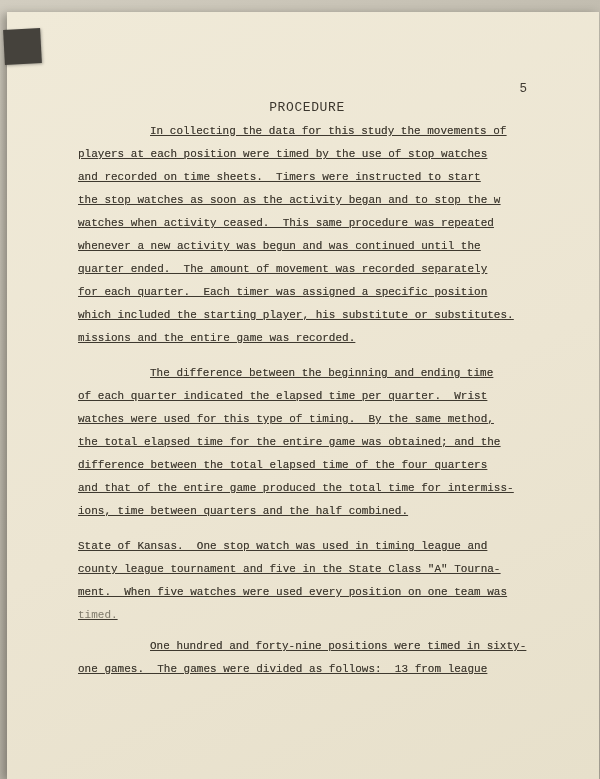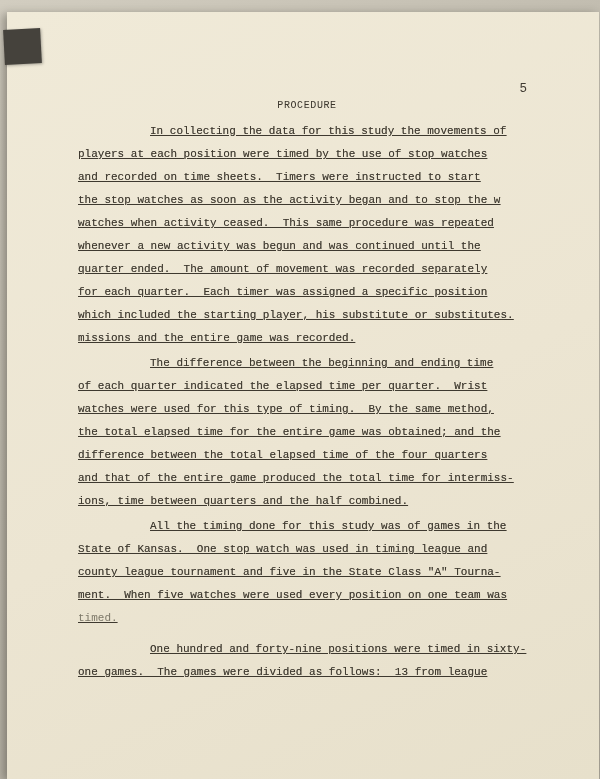--- a/index.html
+++ b/index.html
@@ -41,21 +41,21 @@
     top: 70px;
     font-size: 12.5px;
     color: #3f3a31;
   }
   .page-title {
     position: absolute;
     left: 71px;
     top: 88px;
     width: 458px;
     text-align: center;
-    font-size: 10px;
+    font-size: 13px;
     letter-spacing: 0.6px;
     color: #3b362d;
   }
   .body-text {
     position: absolute;
     left: 71px;
     top: 108px;
     width: 470px;
     color: #3e392f;
     font-size: 11px;
@@ -63,21 +63,21 @@
     text-shadow: 0 0 0.5px rgba(62, 57, 47, 0.55);
     text-decoration: underline;
   }
   .line {
     white-space: pre;
     height: 23px;
   }
   .indent {
     padding-left: 72px;
   }
-  .para { margin-top: 2px; }
+  .para { margin-top: 12px; }
   .para:first-child { margin-top: 0; }
   .para-4 { margin-top: 8px; }
   .faint { color: #7d7869; text-shadow: none; }
 </style>
 </head>
 <body>
 
 <div class="scan">
   <div class="photo-corner"></div>
   <div class="paper">
@@ -102,21 +102,20 @@
         <div class="line indent">The difference between the beginning and ending time</div>
         <div class="line">of each quarter indicated the elapsed time per quarter.  Wrist</div>
         <div class="line">watches were used for this type of timing.  By the same method,</div>
         <div class="line">the total elapsed time for the entire game was obtained; and the</div>
         <div class="line">difference between the total elapsed time of the four quarters</div>
         <div class="line">and that of the entire game produced the total time for intermiss-</div>
         <div class="line">ions, time between quarters and the half combined.</div>
       </div>
 
       <div class="para para-3">
-        <div class="line indent">All the timing done for this study was of games in the</div>
         <div class="line">State of Kansas.  One stop watch was used in timing league and</div>
         <div class="line">county league tournament and five in the State Class "A" Tourna-</div>
         <div class="line">ment.  When five watches were used every position on one team was</div>
         <div class="line faint">timed.</div>
       </div>
 
       <div class="para para-4">
         <div class="line indent">One hundred and forty-nine positions were timed in sixty-</div>
         <div class="line">one games.  The games were divided as follows:  13 from league</div>
       </div>

